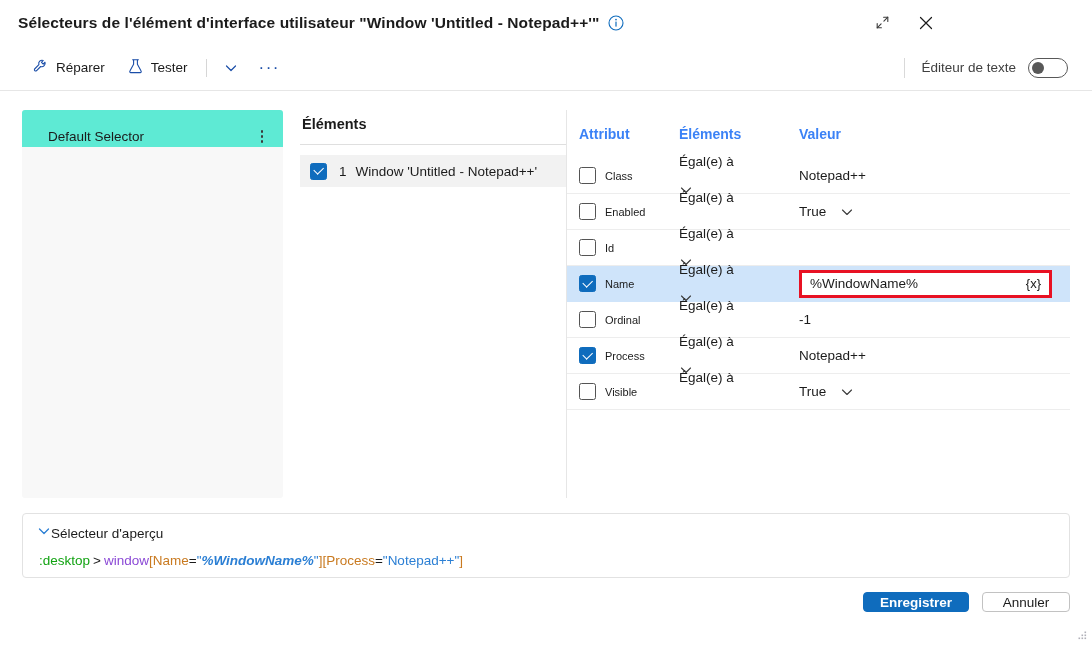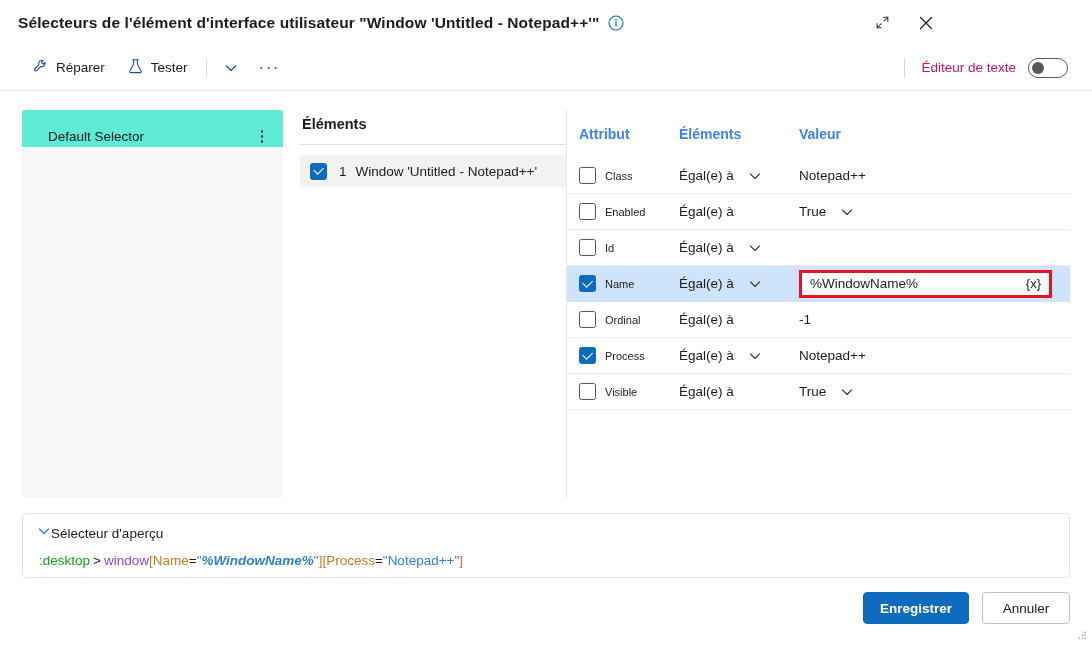--- a/index.html
+++ b/index.html
@@ -81,21 +81,21 @@
     font-size: 17px; color: #1b4ea8; line-height: 10px;
     letter-spacing: 1.5px;
     display: flex; align-items: center;
   }
   .tb-right {
     margin-left: auto;
     display: flex; align-items: center;
     padding-right: 24px; gap: 12px;
   }
   .tb-right-sep { width: 1px; height: 20px; background: #d9d9d9; margin-right: 4px; }
-  .toggle-label { font-size: 13.5px; color: #be185d; }
+  .toggle-label { font-size: 13.5px; color: #404040; }
   .toggle {
     width: 40px; height: 20px;
     border: 1px solid #585858;
     border-radius: 10px;
     background: #ffffff;
     position: relative;
     cursor: default;
   }
   .toggle .knob {
     position: absolute; left: 3px; top: 3px;
@@ -199,21 +199,21 @@
     border-bottom: 1px solid #ededed;
     cursor: default;
   }
   .attr-row.selected { background: #cfe4fa; border-bottom-color: #cfe4fa; }
   .attr-name {
     font-size: 11px; color: #1b1b1b;
     margin-left: 9px;
     white-space: nowrap;
   }
   .attr-cell-attr { display: flex; align-items: center; }
-  .op-cell { display: flex; align-items: center; gap: 14px; }
+  .op-cell { display: flex; gap: 14px; flex-direction: column; }
   .op-text { font-size: 13.5px; color: #1b1b1b; white-space: nowrap; }
   .val-cell { display: flex; align-items: center; gap: 14px; padding-right: 10px; }
   .val-text { font-size: 13.5px; color: #1b1b1b; white-space: nowrap; }
   .chev { width: 14px; height: 14px; flex: 0 0 auto; display: inline-flex; cursor: default; }
   .chev.ph { visibility: hidden; }
 
   .val-input-wrap {
     flex: 1 1 auto;
     height: 28px;
     border: 3px solid #e81123;
@@ -264,21 +264,21 @@
 
   
   .footer {
     position: absolute; left: 0; top: 586px;
     width: 1092px; height: 59px;
     display: flex; align-items: flex-start; justify-content: flex-end;
     padding: 6px 22px 0 0;
     gap: 13px;
   }
   .btn {
-    height: 32px;
+    height: 20px;
     min-width: 88px;
     border-radius: 4px;
     font-size: 13.5px;
     display: inline-flex; align-items: center; justify-content: center;
     padding: 0 16px;
     cursor: default;
     white-space: nowrap;
   }
   .btn-primary { background: #0f6cbd; color: #ffffff; border: 1px solid #0f6cbd; font-weight: 600; }
   .btn-secondary { background: #ffffff; color: #1b1b1b; border: 1px solid #c2c2c2; }

